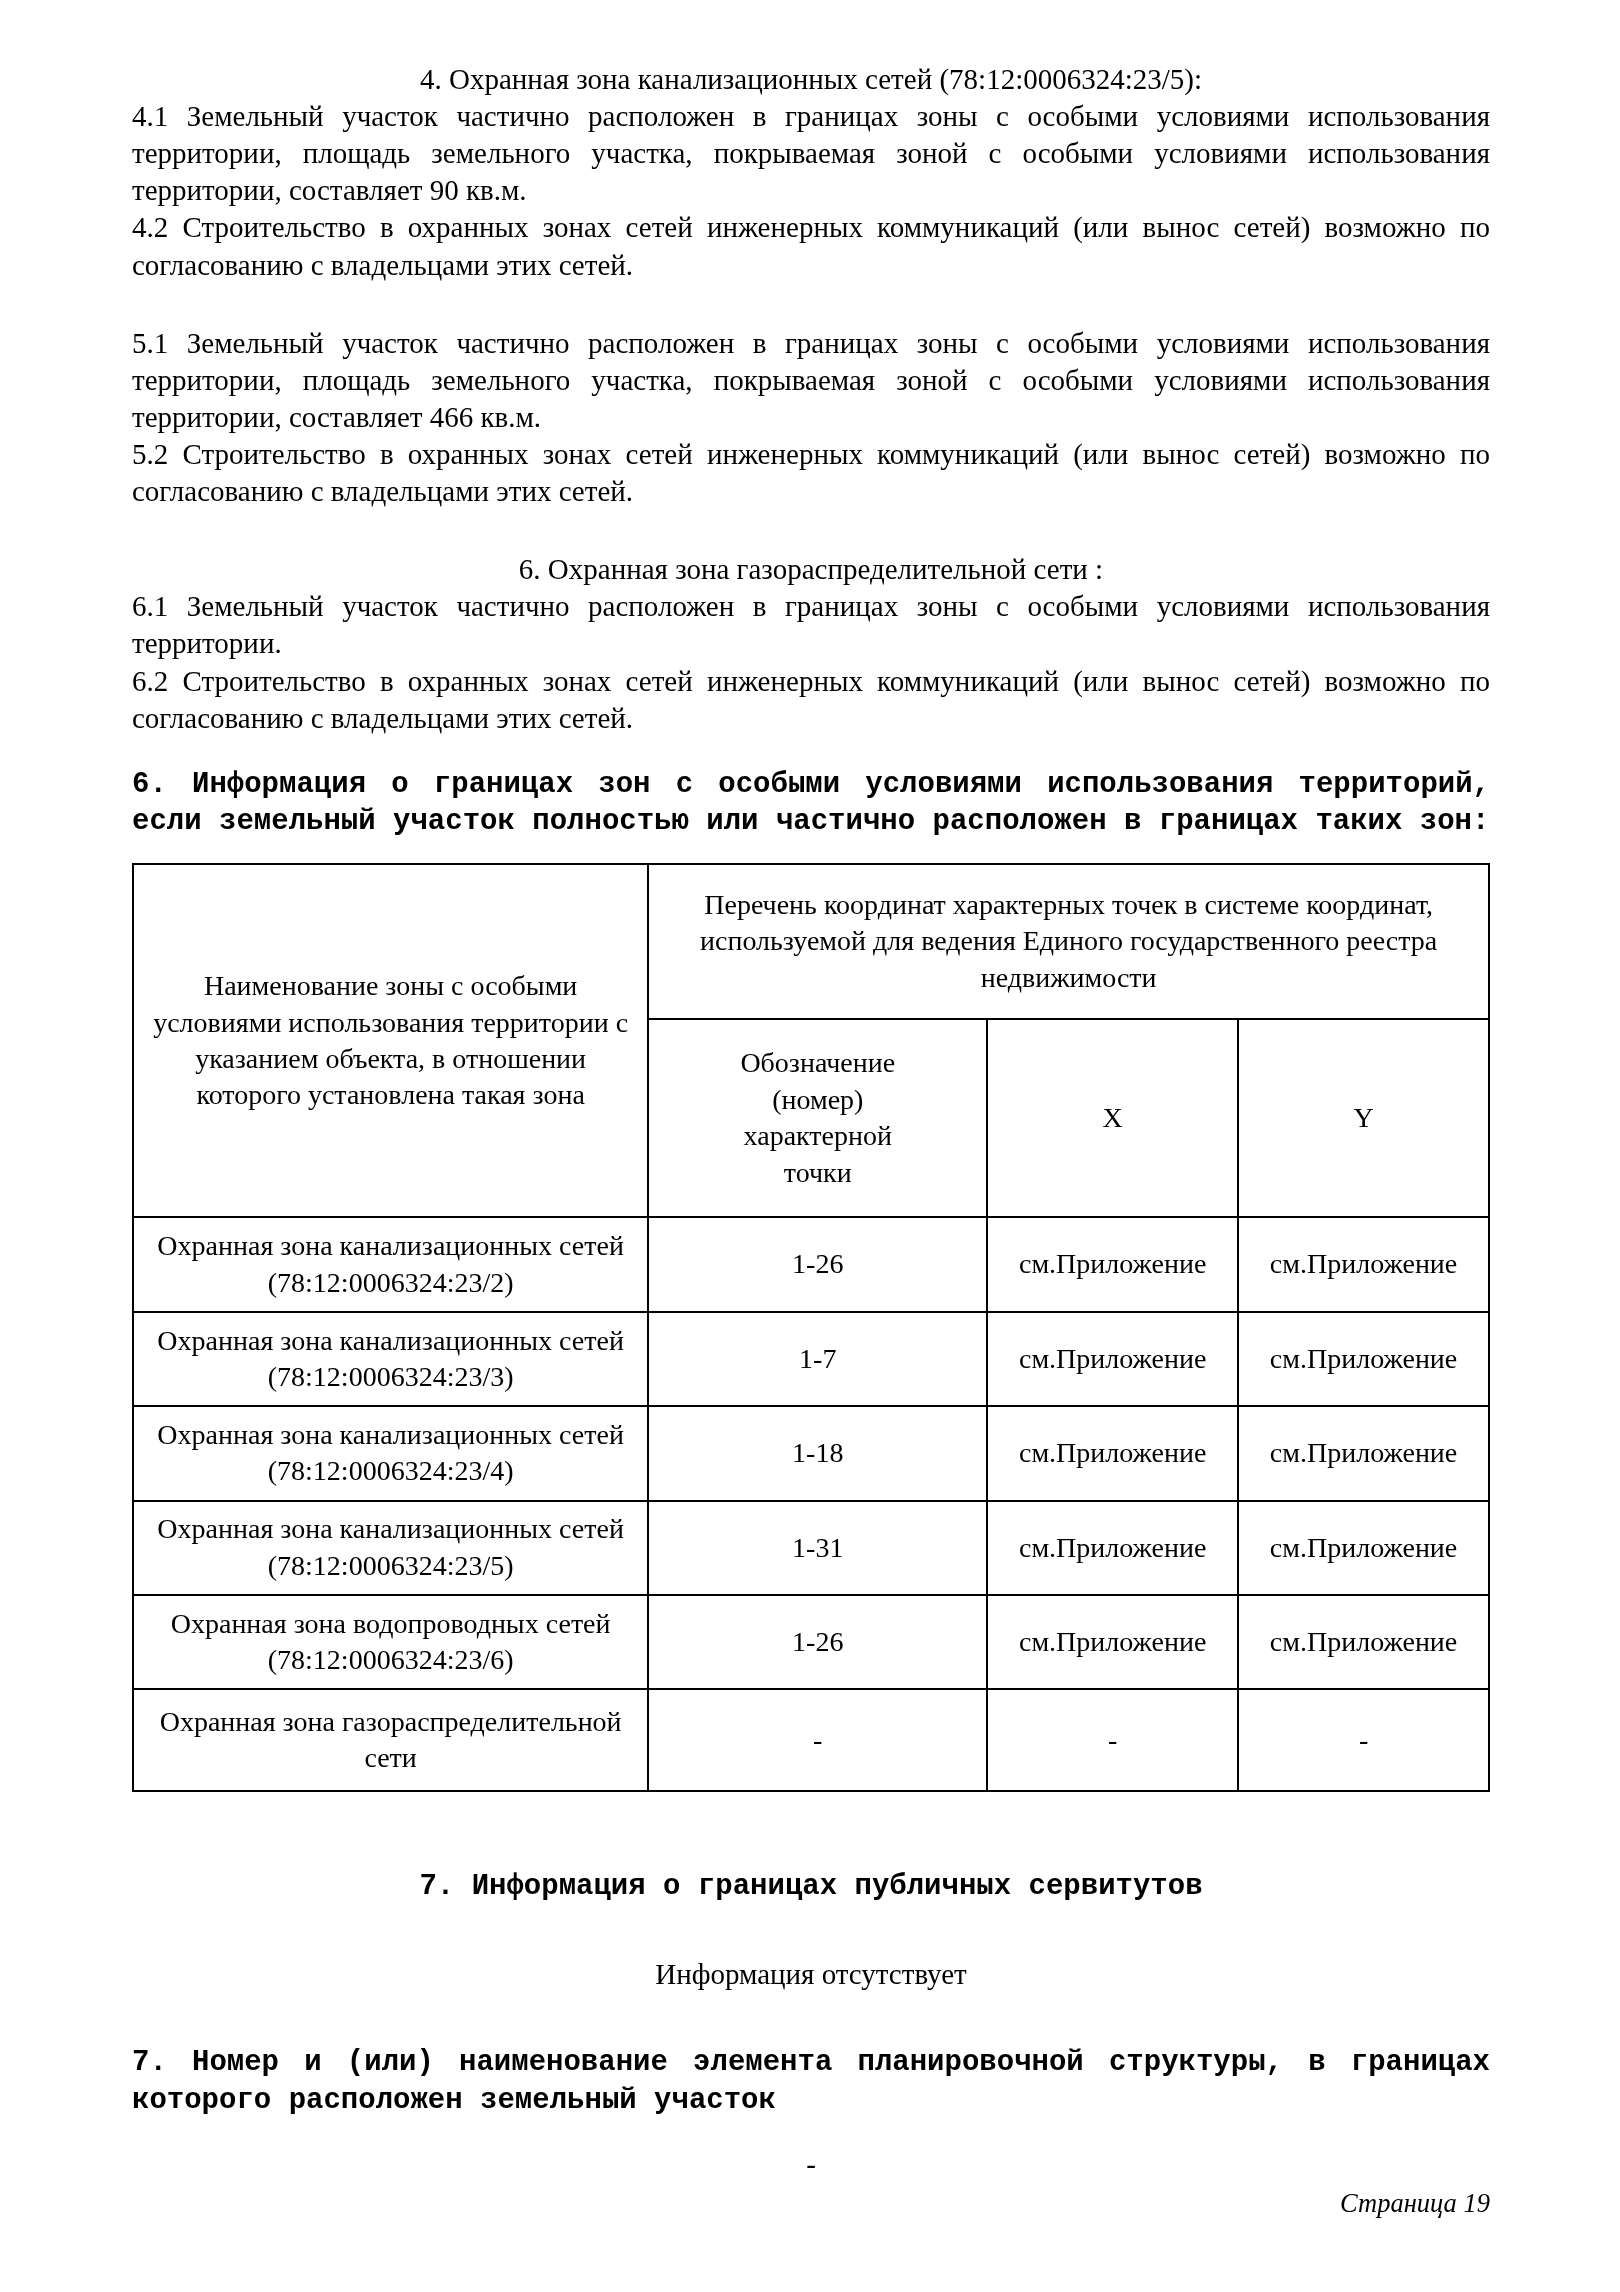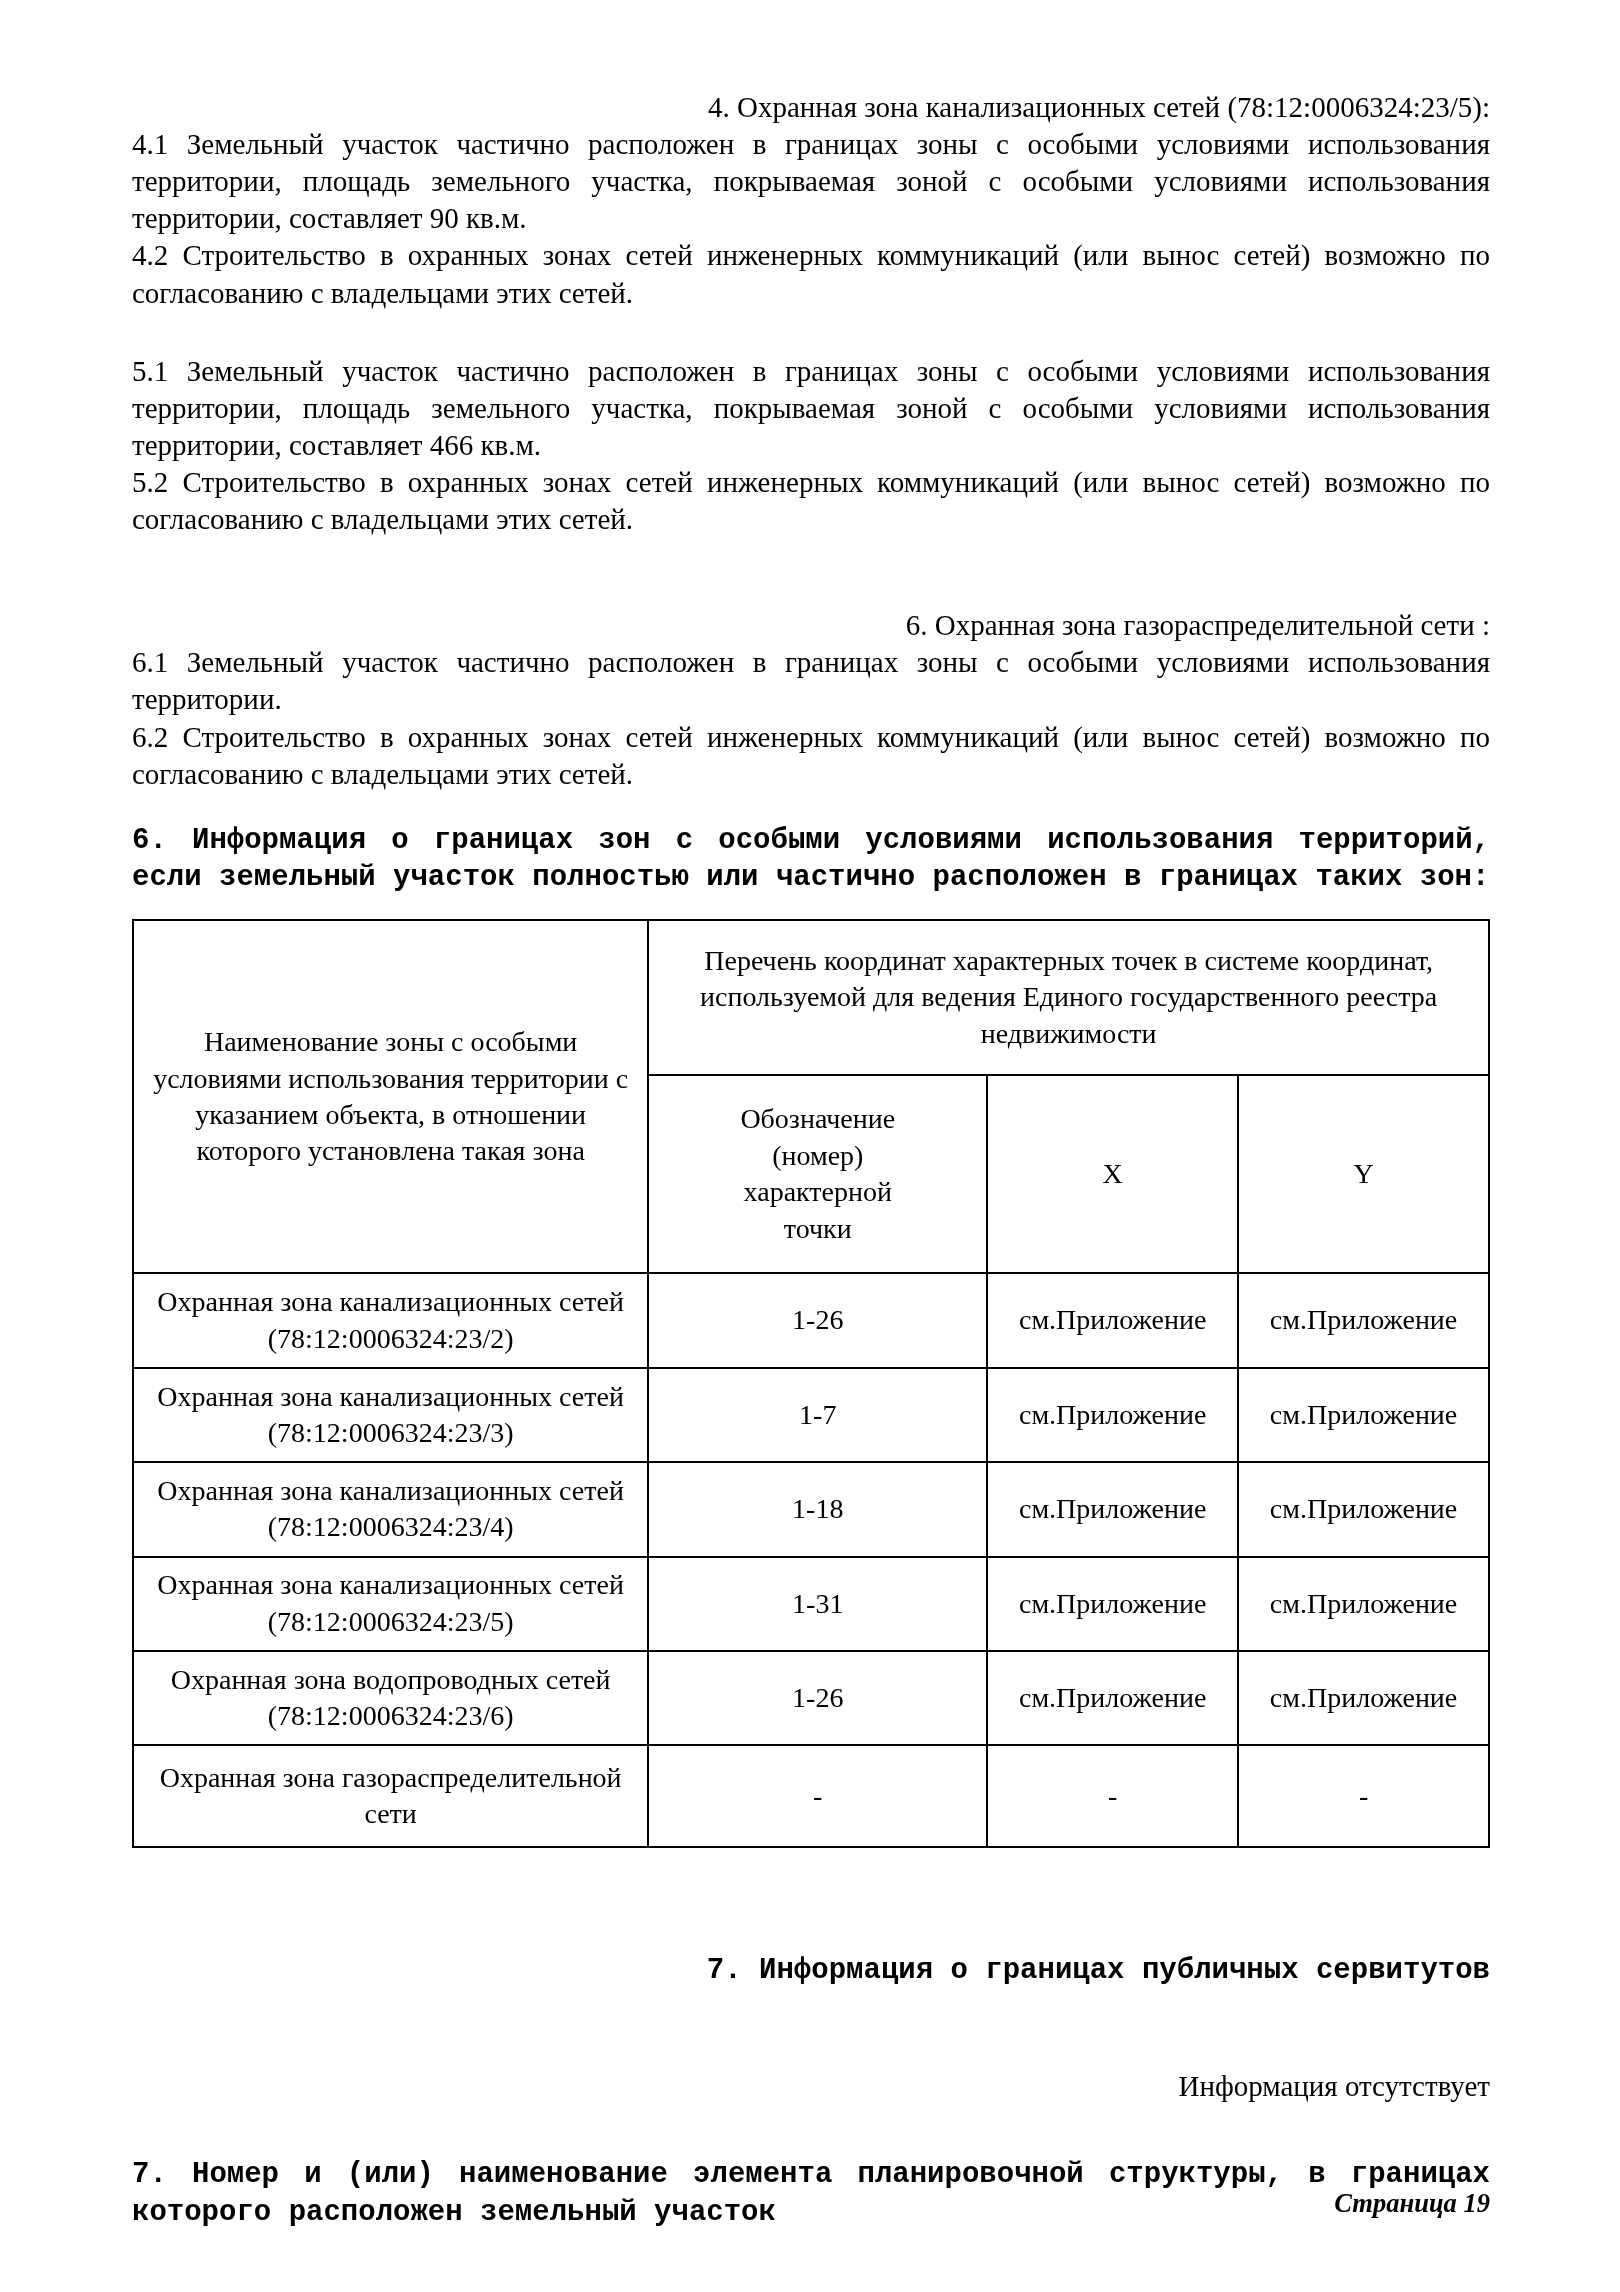--- a/index.html
+++ b/index.html
@@ -14,21 +14,21 @@
     box-sizing: border-box;
     padding: 61px 130px 0 132px;
     overflow: hidden;
   }
   .para {
     margin: 0;
     font-size: 29px;
     line-height: 1.28;
     text-align: justify;
   }
-  .title-line { text-align: right; margin-top: 28px; }
+  .title-line { text-align: center; }
   .bold { font-weight: bold; font-family: Liberation Mono, monospace; }
   .gap { height: 41px; }
   .gap-sm { height: 29px; }
 
   table.coords-table {
     width: 100%;
     border-collapse: collapse;
     border: 2.9px solid #000;
     table-layout: fixed;
     margin-top: 23.5px;
@@ -53,21 +53,21 @@
   .coords-table .group-head { padding: 21.6px 13.7px; }
   .coords-table .sub-head   { padding: 25.5px 9.8px; }
   .coords-table td { height: 94px; }
   .coords-table td.last-row { height: 102px; }
 
   .footer {
     position: absolute;
     right: 130px;
     bottom: 74px;
     font-size: 26.5px;
-    font-weight: bold;
+    font-weight: normal;
     font-style: italic;
     text-align: right;
   }
 </style>
 </head>
 <body>
 
 <div class="page">
 
   <p class="para title-line">4. Охранная зона канализационных сетей (78:12:0006324:23/5):</p>

